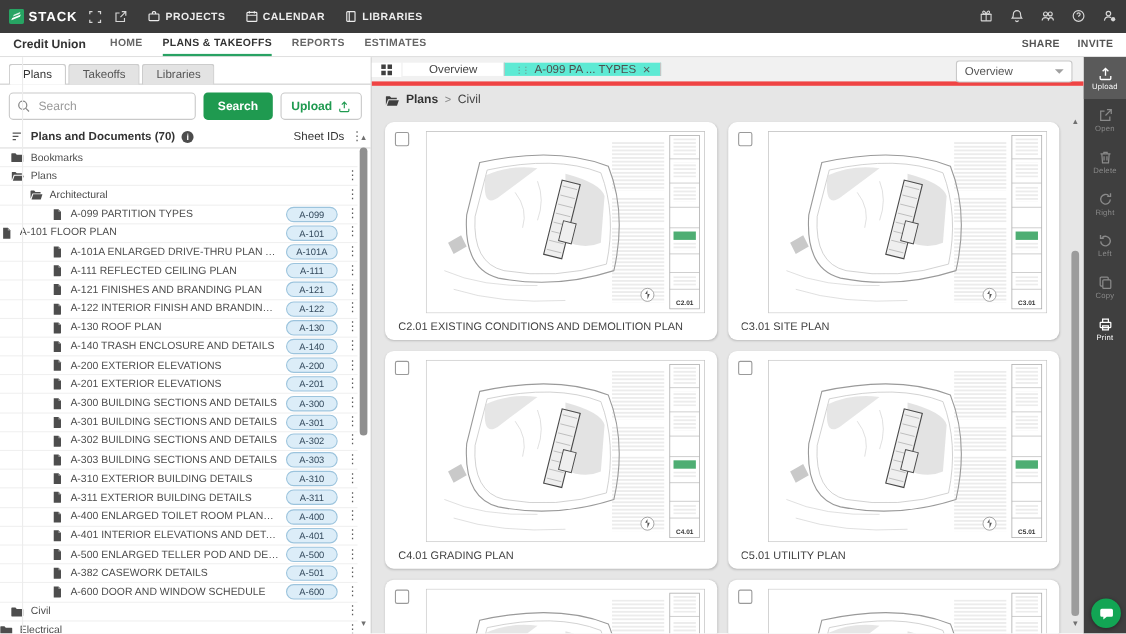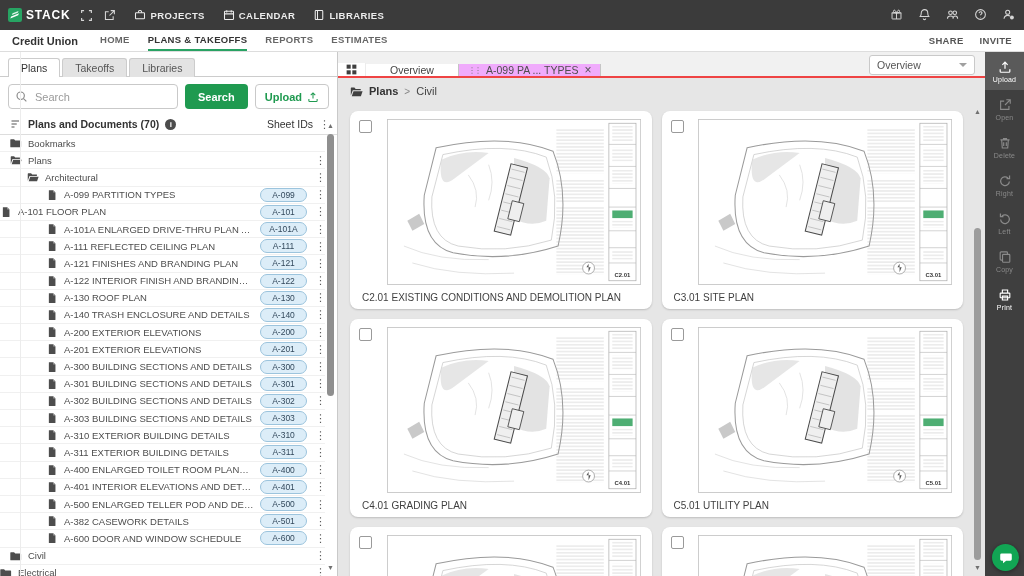--- a/index.html
+++ b/index.html
@@ -62,25 +62,25 @@
   .badge { background:#dcedf8; border:1px solid #9cc4dd; color:#33495c; border-radius:9px; font-size:8.5px; padding:1px 0; min-width:47px; text-align:center; flex:0 0 auto; cursor:pointer; }
   .tree-row .kebab { margin:0 2px; flex:0 0 auto; }
   
   .lscroll { position:absolute; right:2px; top:70px; bottom:4px; width:9px; }
   .scroll-arrow { position:absolute; left:0; width:9px; text-align:center; font-size:7px; color:#707070; cursor:pointer; line-height:8px; }
   .lscroll .up { top:0; } .lscroll .down { bottom:0; }
   .lscroll .thumb { position:absolute; left:1px; top:12px; width:7px; height:262px; background:#8f8f8f; border-radius:4px; cursor:pointer; }
 
   
   .main { flex:1; min-width:0; display:flex; flex-direction:column; background:#e6e6e6; position:relative; }
-  .ws-tabs { height:26px; background:#f1f1f1; display:flex; align-items:flex-end; flex:0 0 auto; position:relative; border-bottom:2px solid #ef4444; }
+  .ws-tabs { height:26px; background:#f1f1f1; display:flex; align-items:center; flex:0 0 auto; position:relative; border-bottom:4px solid #ef4444; }
   .grid-btn { width:28px; background:#fff; border:none; border-right:1px solid #ececec; display:flex; align-items:center; justify-content:center; cursor:pointer; }
   .grid-btn svg { width:13px; height:13px; color:#3f3f3f; }
   .ws-tab-overview { width:92px; background:#fff; display:flex; align-items:center; justify-content:center; font-size:10.5px; color:#444; cursor:pointer; }
-  .ws-tab-doc { background:#f0abfc; border-left:1px solid #c5c5c5; border-right:1px solid #c5c5c5; display:flex; align-items:center; gap:6px; padding:0 9px; font-size:10.5px; color:#4e4e4e; cursor:pointer; }
+  .ws-tab-doc { background:#5eead4; border-left:1px solid #c5c5c5; border-right:1px solid #c5c5c5; display:flex; align-items:center; gap:6px; padding:0 9px; font-size:10.5px; color:#4e4e4e; cursor:pointer; }
   .drag-dots { font-size:8px; color:#777; letter-spacing:-2px; }
   .drag-dots::before { content:"\22EE\22EE"; }
   .tab-close { color:#555; font-size:12px; cursor:pointer; line-height:1; }
   .tab-close::before { content:"\00D7"; }
   .view-dd { position:absolute; right:10px; top:3px; width:106px; height:20px; background:#fff; border:1px solid #c9c9c9; border-radius:3px; display:flex; align-items:center; padding:0 7px; font-size:10.5px; color:#555; cursor:pointer; }
   .view-dd .caret { margin-left:auto; width:0; height:0; border-left:4px solid transparent; border-right:4px solid transparent; border-top:4px solid #a0a0a0; }
   .breadcrumb { height:26px; display:flex; align-items:center; gap:6px; padding:0 12px; flex:0 0 auto; }
   .breadcrumb svg { width:13px; height:13px; color:#3f3f3f; }
   .crumb-root { font-size:11px; font-weight:bold; color:#333; cursor:pointer; }
   .crumb-sep { font-size:10px; color:#888; }

